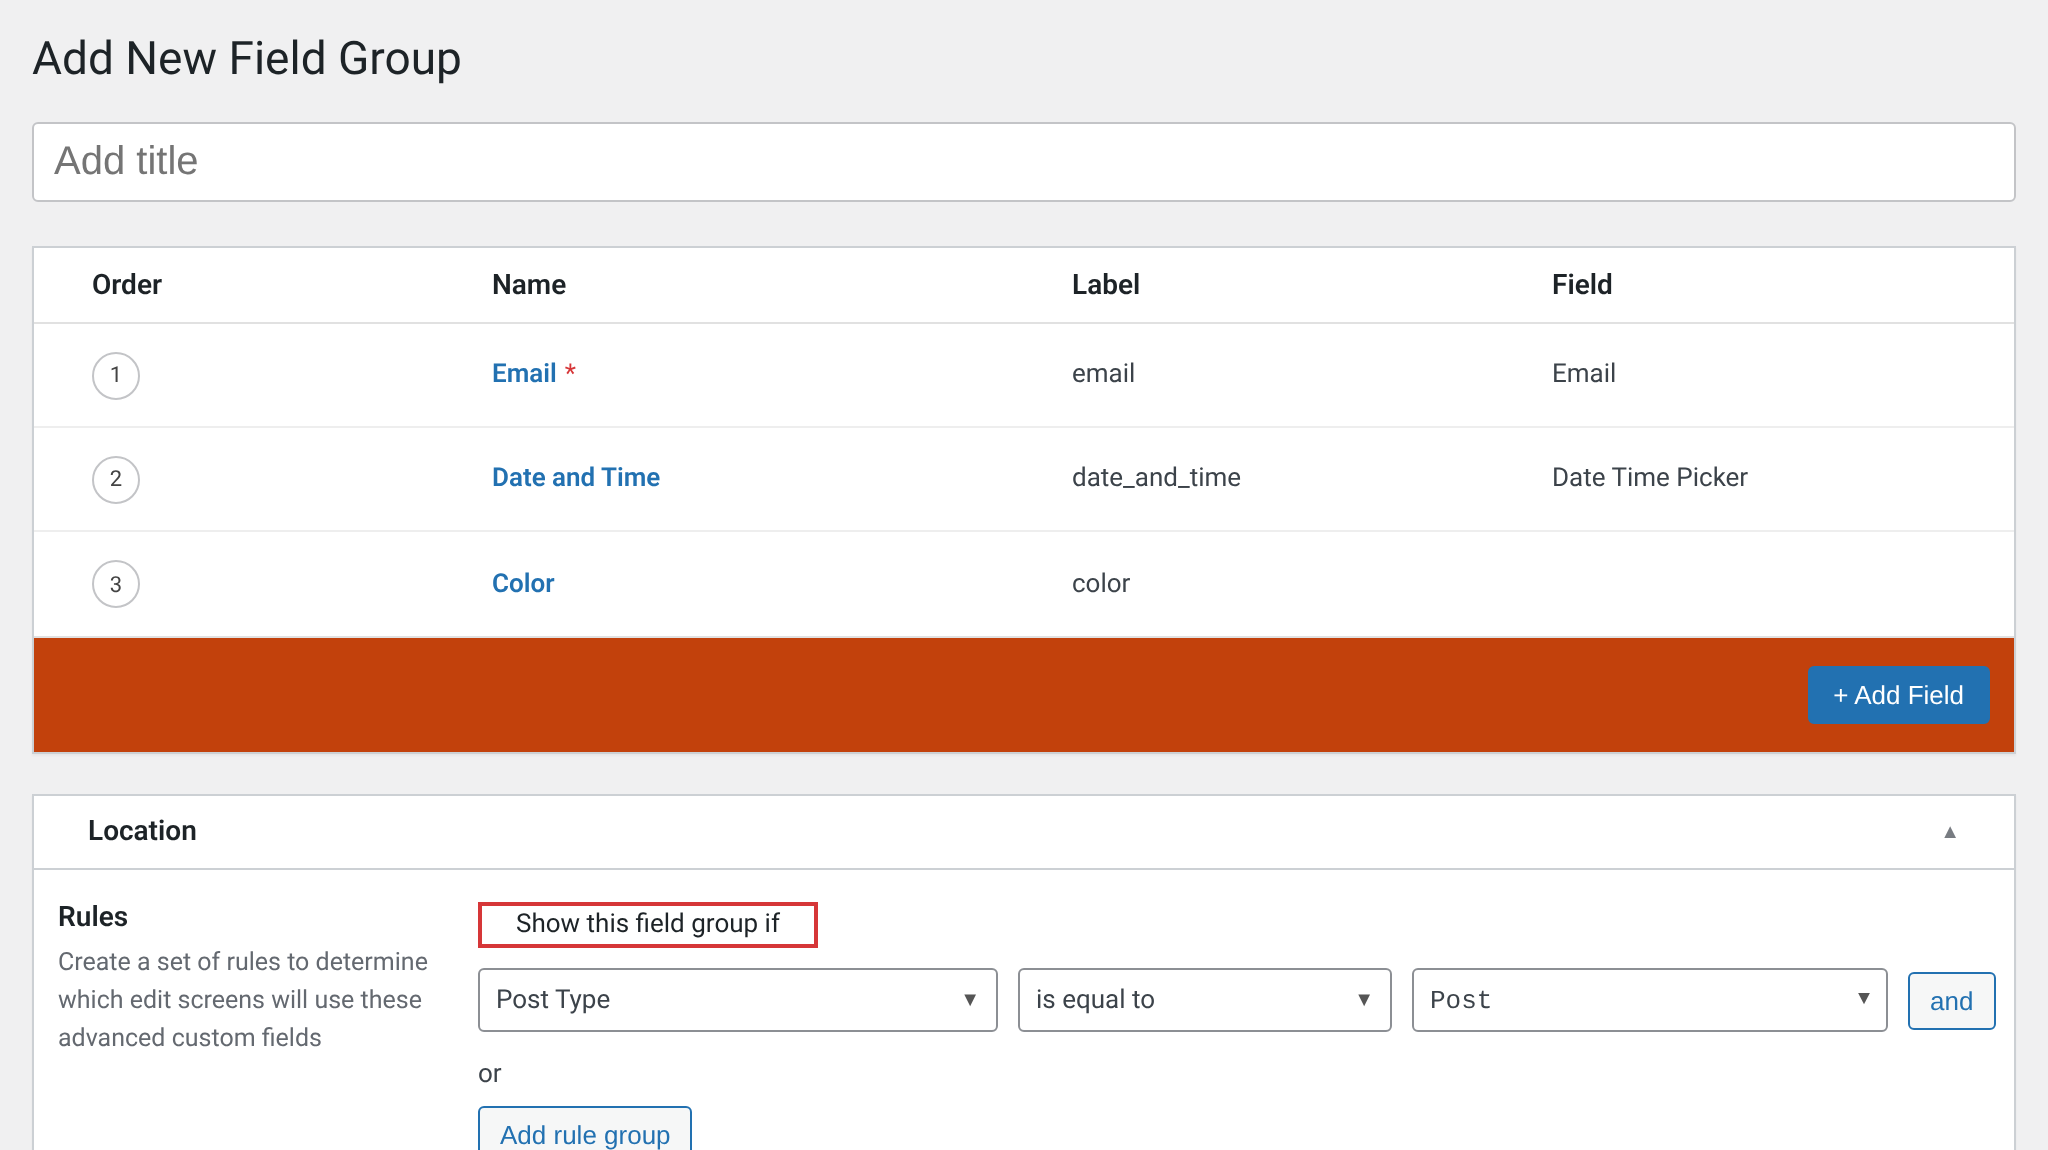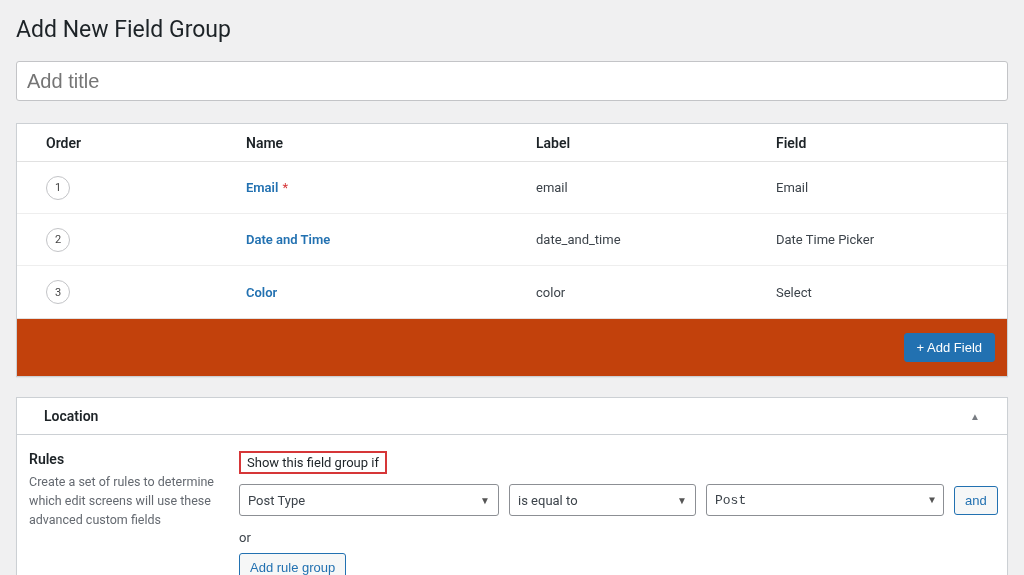--- a/index.html
+++ b/index.html
@@ -118,21 +118,21 @@
   .rules-left p {
     font-size: 12.5px;
     color: #646970;
     line-height: 1.5;
   }
   .rules-right { flex: 1; }
   .show-if {
     display: inline-block;
     font-size: 13px;
     color: #1d2327;
-    padding: 2px 6px;
+    padding: 2px 17px;
     border: 2px solid #d63638;
     margin-bottom: 10px;
   }
   .rule-row {
     display: flex;
     gap: 10px;
     align-items: center;
     margin-bottom: 14px;
   }
   .sel {
@@ -202,21 +202,20 @@
     <div><span class="order-badge">2</span></div>
     <div><a class="label-link">Date and Time</a></div>
     <div class="name-col">date_and_time</div>
     <div class="type-col">Date Time Picker</div>
   </div>
 
   <div class="field-row" style="border-bottom:none;">
     <div><span class="order-badge">3</span></div>
     <div><a class="label-link">Color</a></div>
     <div class="name-col">color</div>
-    <div class="type-col">Select</div>
   </div>
 
   <div class="fields-footer">
     <button class="btn-primary">+ Add Field</button>
   </div>
 </div>
 
 <div class="postbox">
   <div class="postbox-header">
     <h2>Location</h2>

